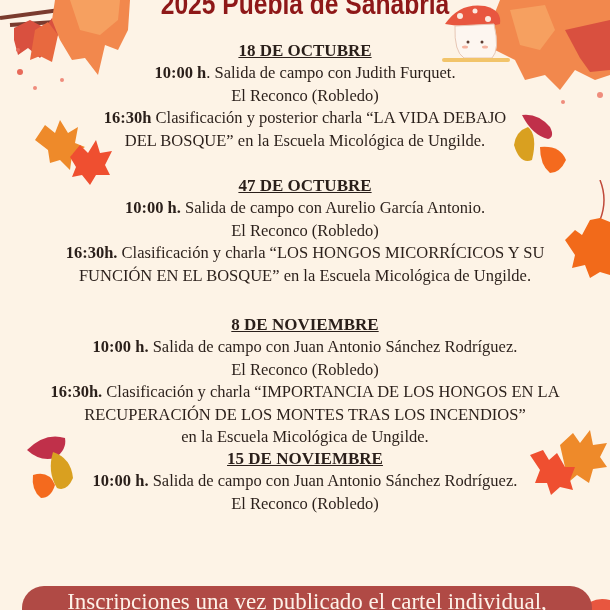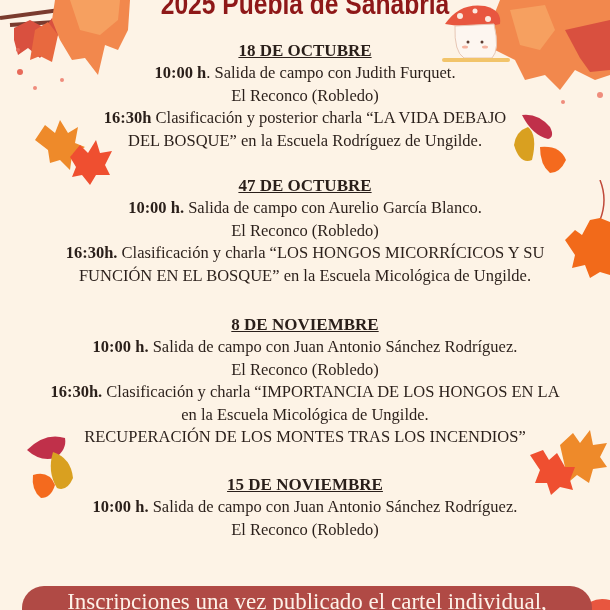--- a/index.html
+++ b/index.html
@@ -100,39 +100,39 @@
   <path d="M0 14 Q8 0 27 4 L27 14 Z" fill="#e8563f"></path>
 </svg>
 
 <div class="title">2025 Puebla de Sanabria</div>
 
 <div class="section" style="top:40px">
   <div class="date">18 DE OCTUBRE</div>
   <div class="line"><span class="b">10:00 h</span><span>. Salida de campo con Judith Furquet.</span></div>
   <div class="line">El Reconco (Robledo)</div>
   <div class="line"><span class="b">16:30h</span><span> Clasificación y posterior charla “LA VIDA DEBAJO</span></div>
-  <div class="line">DEL BOSQUE” en la Escuela Rodríguez de Ungilde.</div>
+  <div class="line">DEL BOSQUE” en la Escuela Micológica de Ungilde.</div>
 </div>
 
 <div class="section" style="top:175px">
   <div class="date">47 DE OCTUBRE</div>
-  <div class="line"><span class="b">10:00 h.</span><span> Salida de campo con Aurelio García Blanco.</span></div>
+  <div class="line"><span class="b">10:00 h.</span><span> Salida de campo con Aurelio García Antonio.</span></div>
   <div class="line">El Reconco (Robledo)</div>
   <div class="line"><span class="b">16:30h.</span><span> Clasificación y charla “LOS HONGOS MICORRÍCICOS Y SU</span></div>
   <div class="line">FUNCIÓN EN EL BOSQUE” en la Escuela Micológica de Ungilde.</div>
 </div>
 
 <div class="section" style="top:314px">
   <div class="date">8 DE NOVIEMBRE</div>
   <div class="line"><span class="b">10:00 h.</span><span> Salida de campo con Juan Antonio Sánchez Rodríguez.</span></div>
   <div class="line">El Reconco (Robledo)</div>
   <div class="line"><span class="b">16:30h.</span><span> Clasificación y charla “IMPORTANCIA DE LOS HONGOS EN LA</span></div>
+  <div class="line">RECUPERACIÓN DE LOS MONTES TRAS LOS INCENDIOS”</div>
   <div class="line">en la Escuela Micológica de Ungilde.</div>
-  <div class="line">RECUPERACIÓN DE LOS MONTES TRAS LOS INCENDIOS”</div>
 </div>
 
-<div class="section" style="top:474px">
+<div class="section" style="top:448px">
   <div class="date">15 DE NOVIEMBRE</div>
   <div class="line"><span class="b">10:00 h.</span><span> Salida de campo con Juan Antonio Sánchez Rodríguez.</span></div>
   <div class="line">El Reconco (Robledo)</div>
 </div>
 
 <div class="banner">Inscripciones una vez publicado el cartel individual,</div>
 
 </body></html>

